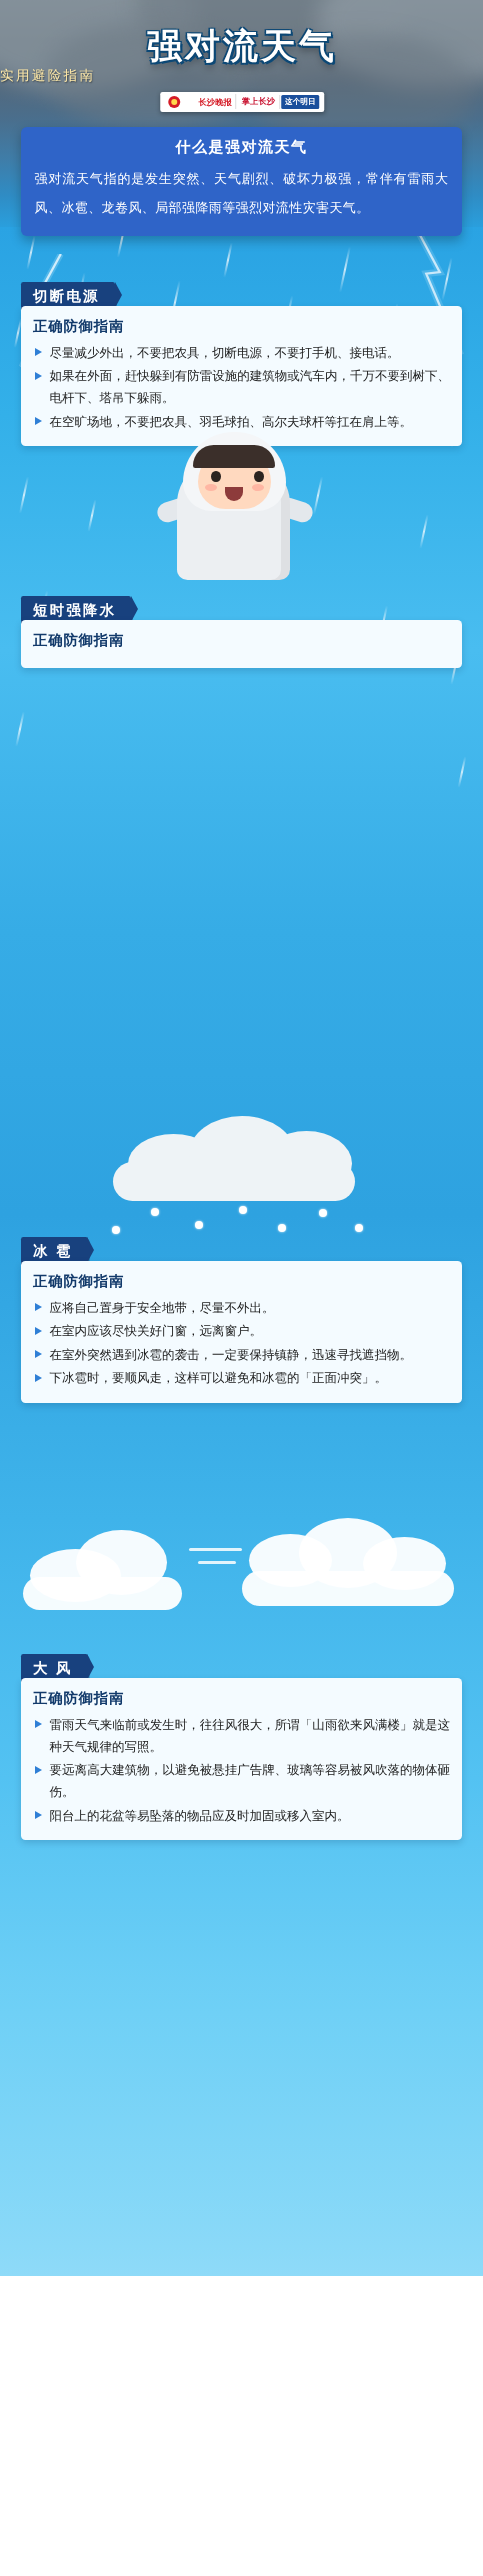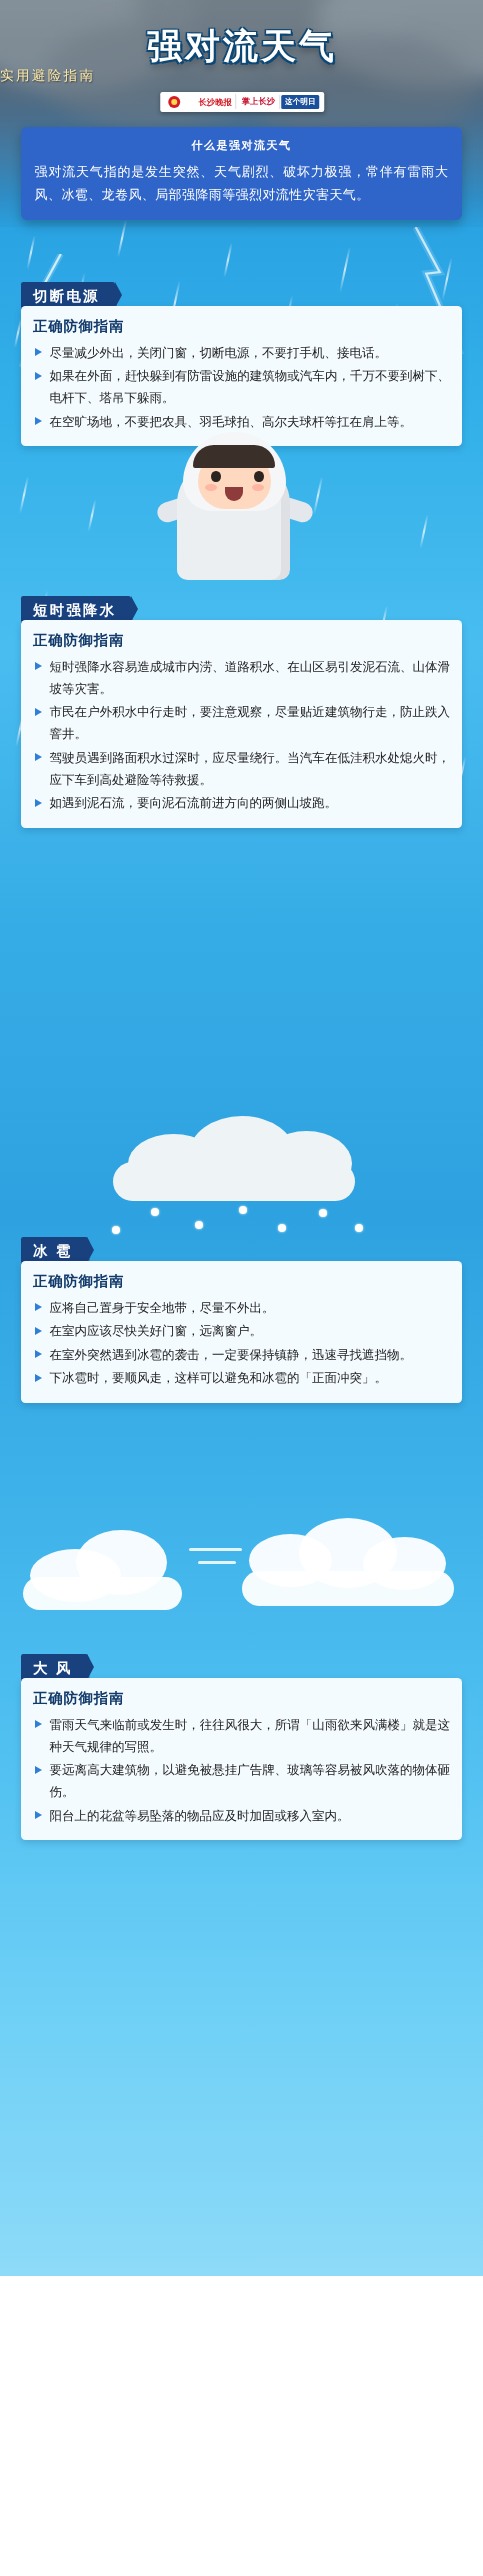--- a/index.html
+++ b/index.html
@@ -133,29 +133,29 @@
     left: 21px; top: 127px;
     width: 441px;
     background: #2f64c8;
     border-radius: 6px;
     box-shadow: 0 4.5px 10.6px rgba(0,0,0,.25);
     padding: 10.6px 13.6px 13.6px 13.6px;
     box-sizing: border-box;
   }
   .intro-title {
     text-align: center;
-    font-size: 11px;
+    font-size: 15px;
     font-weight: bold;
     color: #ffffff;
     letter-spacing: 1.5px;
     margin-bottom: 7.6px;
   }
   .intro-body {
     font-size: 13px;
-    line-height: 23px;
+    line-height: 29px;
     color: #ffffff;
     text-align: justify;
     letter-spacing: 0.4px;
   }
 
   
   .bodybg {
     position: absolute;
     left: 0; top: 227px;
     width: 484px;
@@ -461,21 +461,21 @@
     <svg class="lightning" style="left:393px; top:0px;" width="83" height="128" viewBox="0 0 110 170">
       <polyline points="30,0 62,60 44,62 90,170" fill="none" stroke="#ffffff" stroke-width="3" opacity=".85"></polyline>
       <polyline points="30,0 62,60 44,62 90,170" fill="none" stroke="#cdefff" stroke-width="9" opacity=".22"></polyline>
     </svg>
   </div>
 
   <div class="badge" style="left:21px; top:282px;">切断电源</div>
   <div class="card" style="left:21px; top:306px; width:441px;">
     <div class="card-head">正确防御指南</div>
     <ul class="tips">
-      <li>尽量减少外出，关闭门窗，切断电源，不要打手机、接电话。</li>
+      <li>尽量减少外出，不要把农具，切断电源，不要打手机、接电话。</li>
       <li>如果在外面，赶快躲到有防雷设施的建筑物或汽车内，千万不要到树下、电杆下、塔吊下躲雨。</li>
       <li>在空旷场地，不要把农具、羽毛球拍、高尔夫球杆等扛在肩上等。</li>
     </ul>
   </div>
 
   <div class="illus-person">
     <div class="arm" style="left:44px; top:73px; width:35px; height:19.7px; transform:rotate(-18deg);"></div>
     <div class="arm" style="left:165px; top:73px; width:35px; height:19.7px; transform:rotate(18deg);"></div>
     <div class="raincoat"></div>
     <div class="hood"></div>
@@ -484,26 +484,20 @@
     <div class="eye" style="left:98px; top:44px;"></div>
     <div class="eye" style="left:141px; top:44px;"></div>
     <div class="cheek" style="left:92px; top:57px;"></div>
     <div class="cheek" style="left:139px; top:57px;"></div>
     <div class="mouth"></div>
   </div>
 
   <div class="badge" style="left:21px; top:596px;">短时强降水</div>
   <div class="card" style="left:21px; top:620px; width:441px;">
     <div class="card-head">正确防御指南</div>
-    <ul class="tips">
-      <li>短时强降水容易造成城市内涝、道路积水、在山区易引发泥石流、山体滑坡等灾害。</li>
-      <li>市民在户外积水中行走时，要注意观察，尽量贴近建筑物行走，防止跌入窨井。</li>
-      <li>驾驶员遇到路面积水过深时，应尽量绕行。当汽车在低洼积水处熄火时，应下车到高处避险等待救援。</li>
-      <li>如遇到泥石流，要向泥石流前进方向的两侧山坡跑。</li>
-    </ul>
   </div>
 
   <div class="hail-illus">
     <div class="puff" style="left:30px;  top:23px; width:91px; height:60px;"></div>
     <div class="puff" style="left:91px; top:4.5px;  width:106px; height:76px;"></div>
     <div class="puff" style="left:163px; top:19.7px; width:91px; height:65px;"></div>
     <div class="puff" style="left:15px;  top:51px; width:242px; height:39px; border-radius:23px;"></div>
     <div class="hailstone" style="left:53px;  top:97px;"></div>
     <div class="hailstone" style="left:97px; top:110px;"></div>
     <div class="hailstone" style="left:141px; top:95px;"></div>

